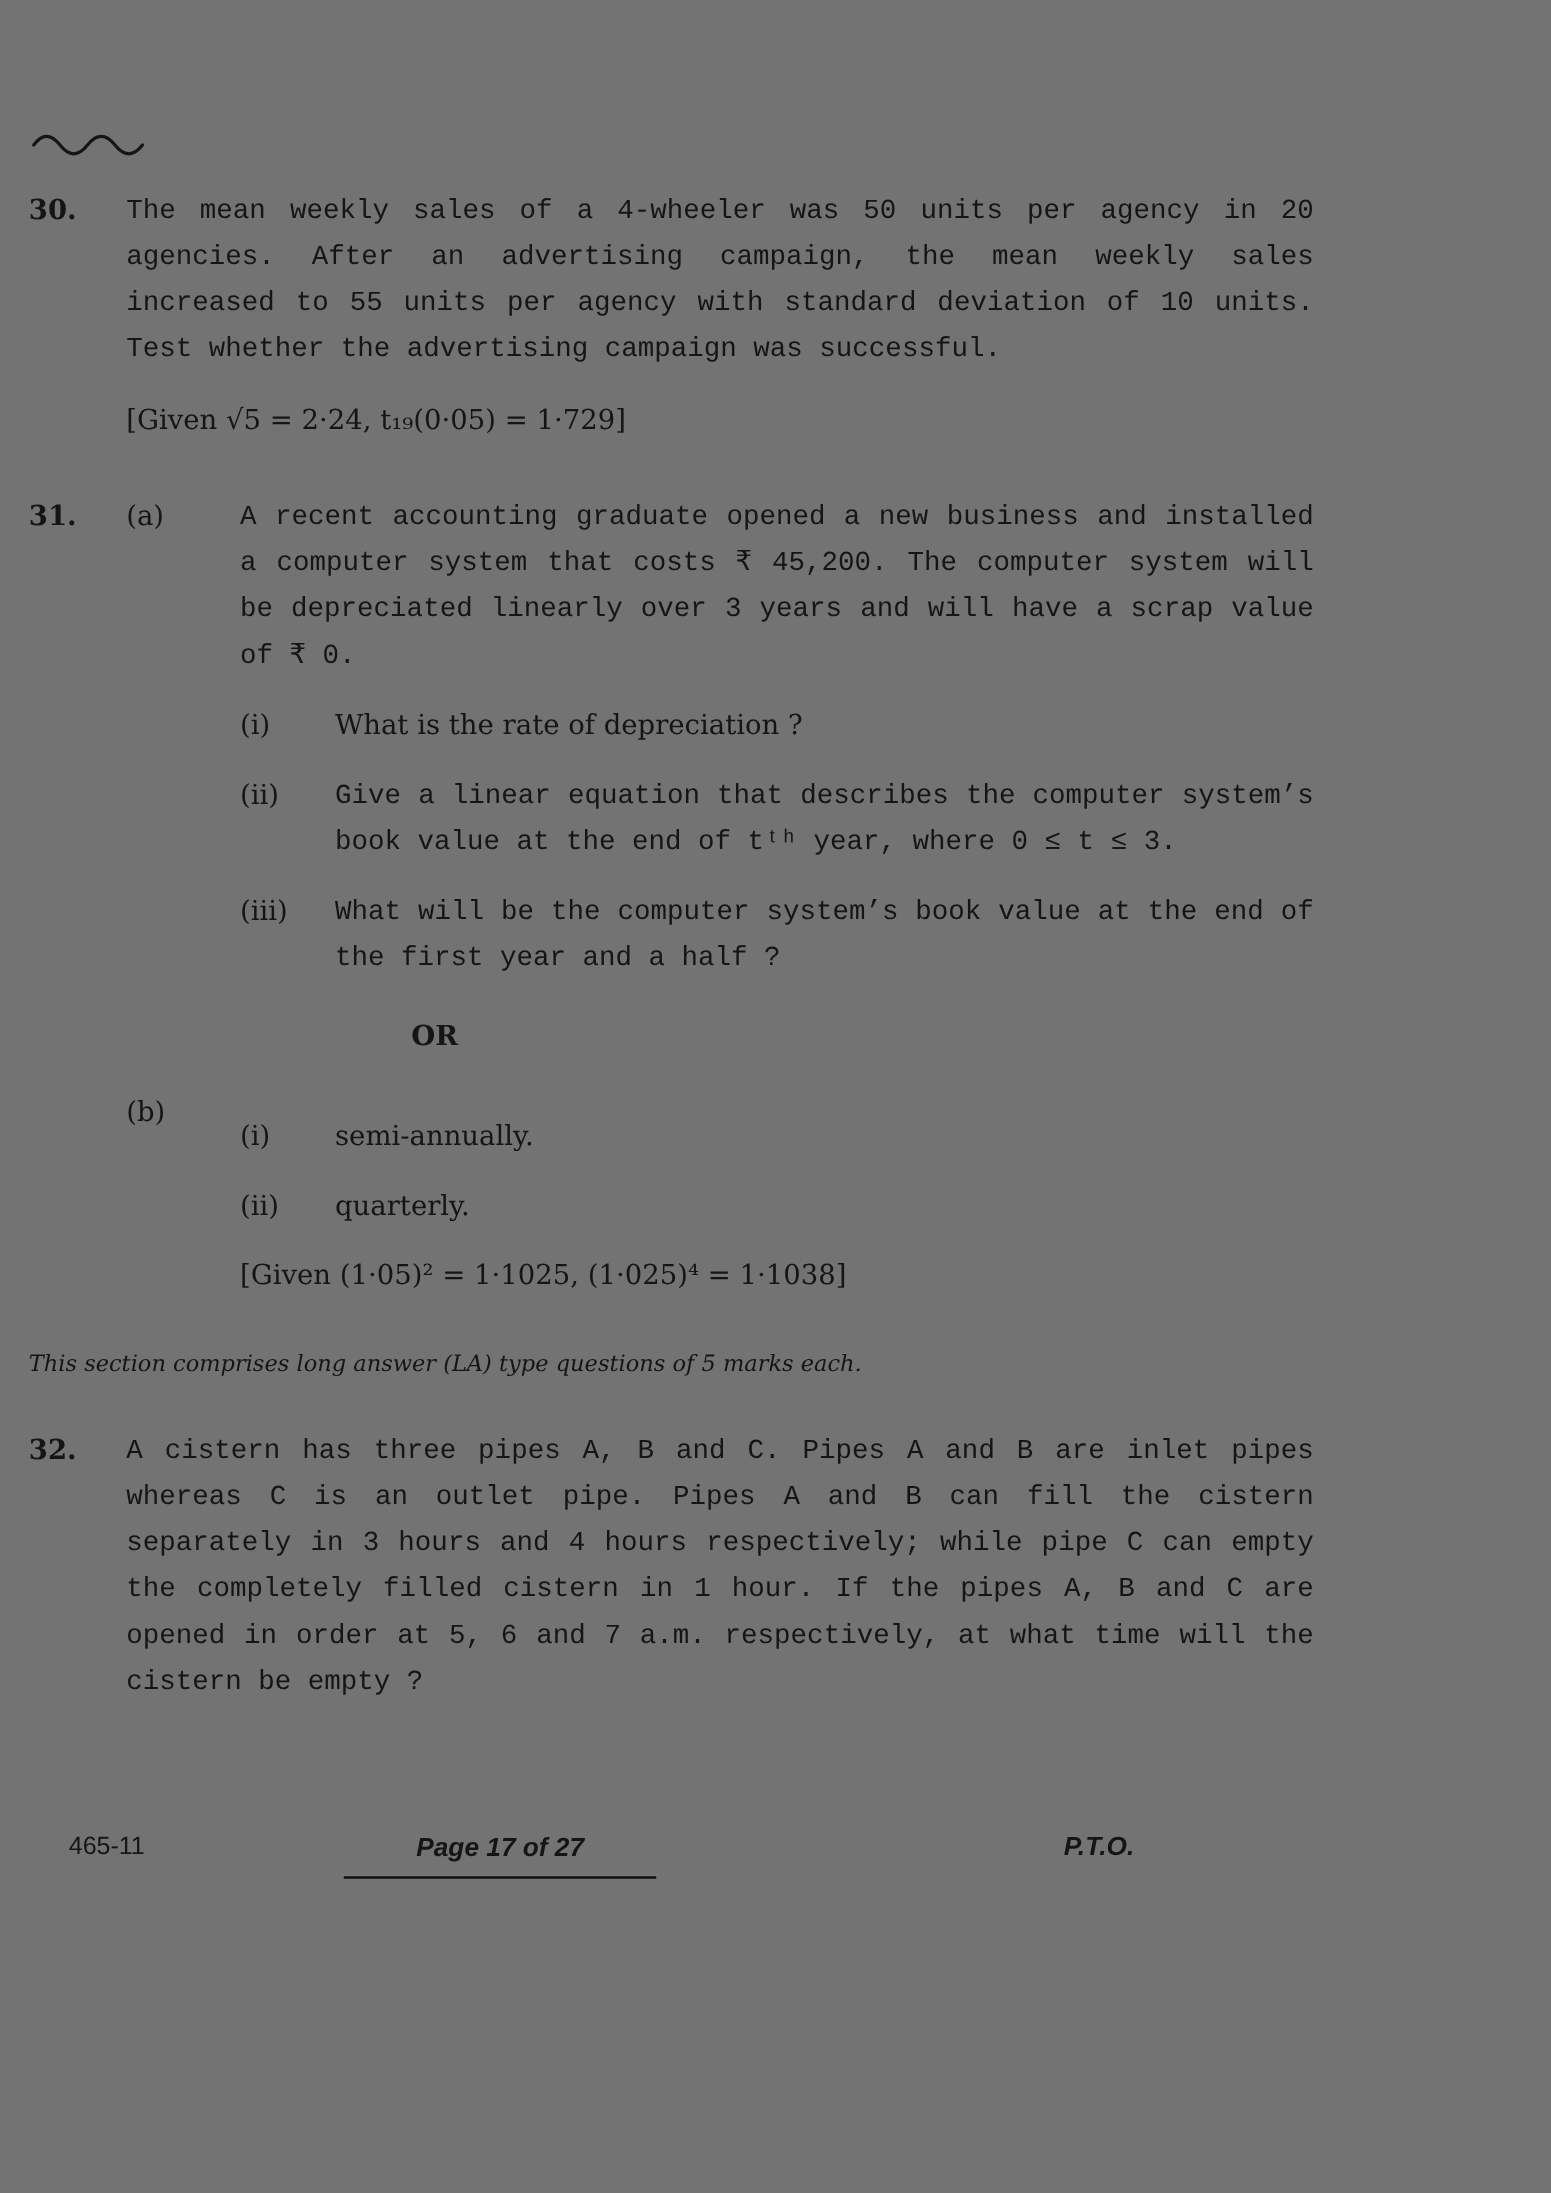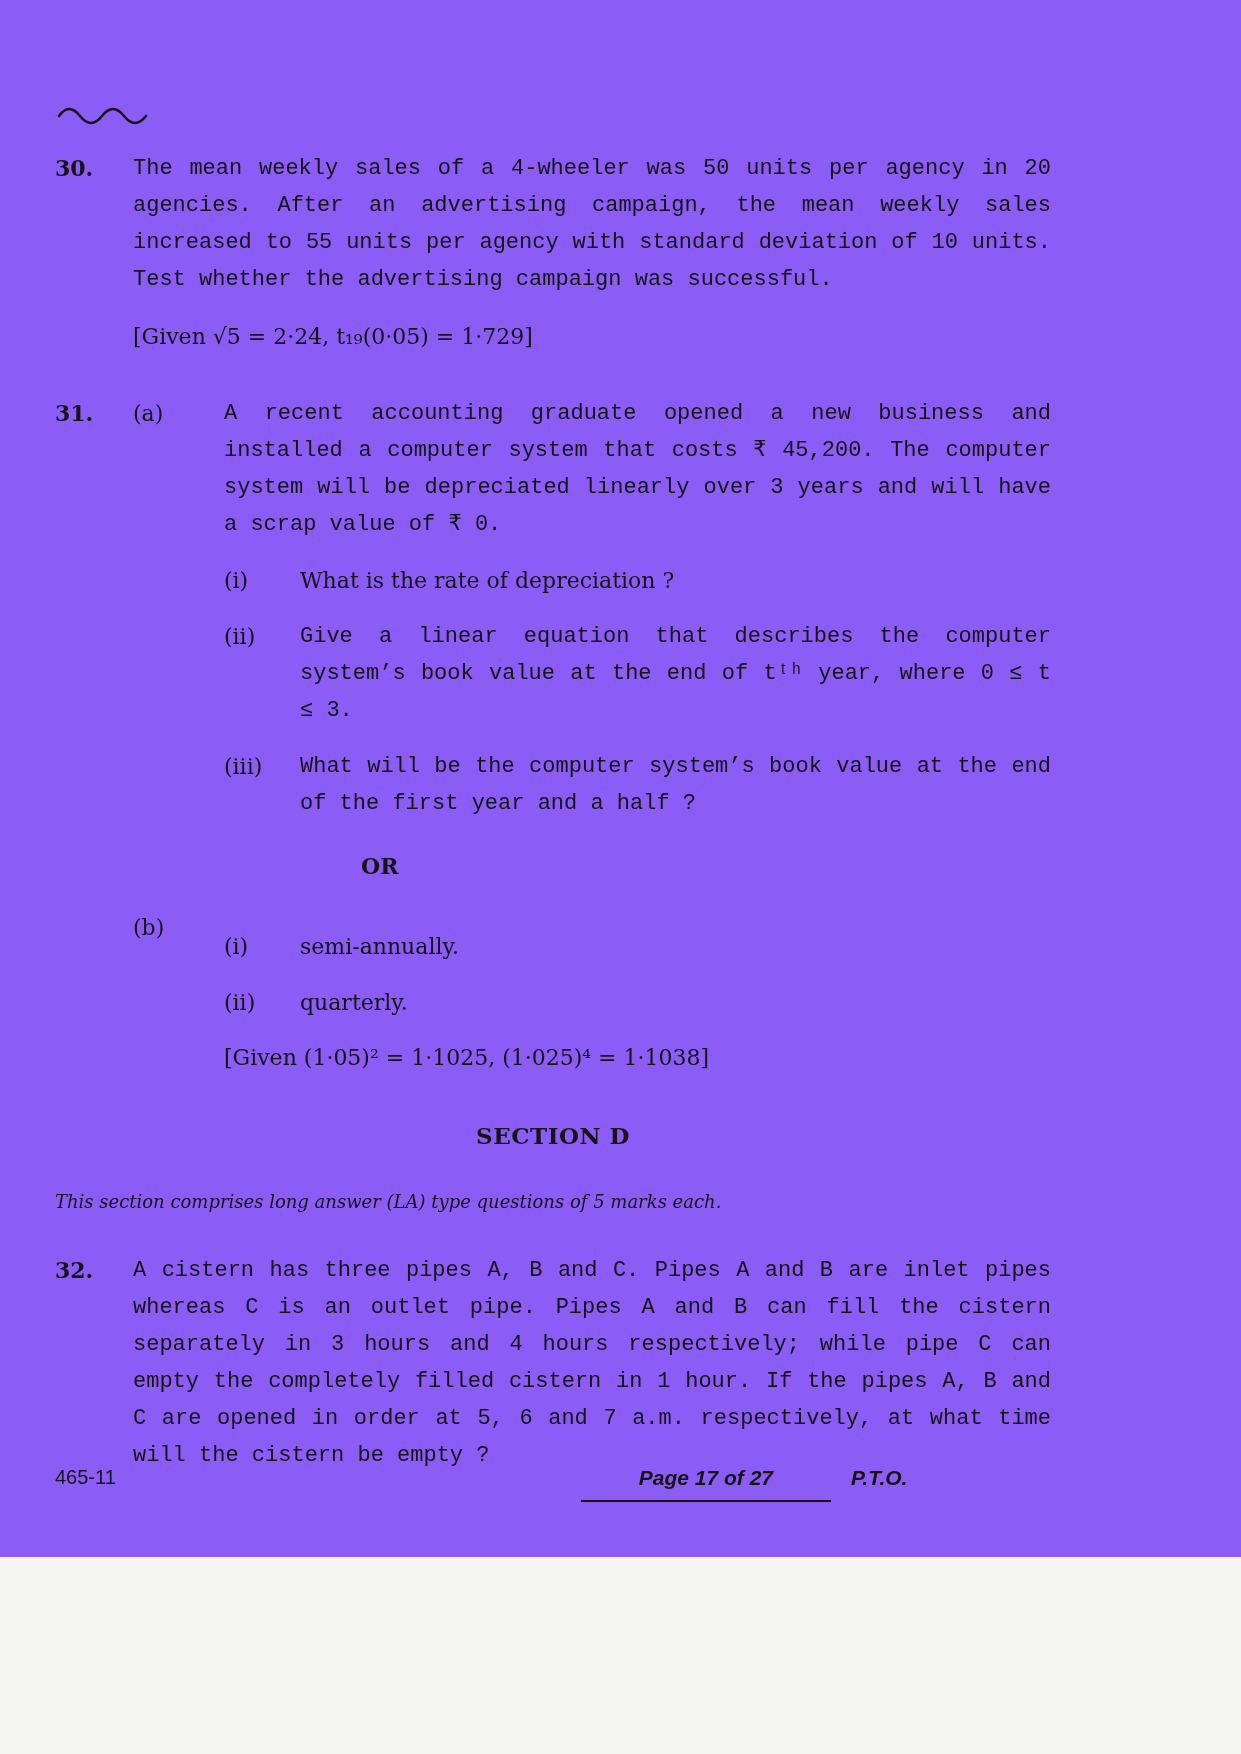--- a/index.html
+++ b/index.html
@@ -1,24 +1,24 @@
 <!DOCTYPE html>
 <html><head>
 <meta charset="utf-8">
 <style>
   * { margin: 0; padding: 0; box-sizing: border-box; }
   html, body { background: #f5f5f3; }
   body { font-family: "DejaVu Serif", "Liberation Serif", serif; color: #151515; }
   .page {
     position: relative;
     width: 1241px;
-    height: 1557px;
+    height: 1754px;
     margin: 0 auto;
-    background: #8b5cf6;
-    padding: 100px 190px 0 55px;
+    background: #737373;
+    padding: 100px 190px 0 23px;
     overflow: hidden;
   }
   .squiggle { height: 26px; margin-bottom: 24px; }
   .squiggle svg { display: block; }
 
   .question { display: flex; margin-bottom: 40px; }
   .qnum { width: 78px; flex: 0 0 78px; font-weight: bold; font-size: 22px; line-height: 37px; }
   .qbody { flex: 1; font-size: 22px; line-height: 37px; }
   .just { text-align: justify; font-family: Liberation Mono, monospace; }
   .given { margin-top: 20px; font-size: 22px; }
@@ -41,21 +41,21 @@
     position: absolute;
     left: 55px;
     right: 190px;
     top: 1466px;
     display: flex;
     align-items: flex-start;
     font-size: 21px;
     gap: 20px;
   }
   .footer-left { width: 200px; font-family: "Liberation Sans", sans-serif; font-size: 20px; }
-  .footer-center { flex: 1; text-align: right; }
+  .footer-center { flex: 1; text-align: left; }
   .footer-center span {
     display: inline-block;
     font-style: italic;
     font-weight: bold;
     font-family: "Liberation Sans", sans-serif;
     font-size: 21px;
     padding: 0 58px 10px;
     border-bottom: 2px solid #111;
   }
   .footer-right { width: 200px; text-align: left; font-style: italic; font-weight: bold; font-family: "Liberation Sans", sans-serif; font-size: 21px; }
@@ -121,21 +121,20 @@
             <div class="ibody">quarterly.</div>
           </div>
 
           <p class="given given-b">[Given (1·05)² = 1·1025, (1·025)⁴ = 1·1038]</p>
         </div>
       </div>
 
     </div>
   </div>
 
-  <div class="section-title">SECTION D</div>
   <div class="section-desc">This section comprises long answer (LA) type questions of 5 marks each.</div>
 
   <div class="question">
     <div class="qnum">32.</div>
     <div class="qbody">
       <p class="just">A cistern has three pipes A, B and C. Pipes A and B are inlet pipes whereas C is an outlet pipe. Pipes A and B can fill the cistern separately in 3 hours and 4 hours respectively; while pipe C can empty the completely filled cistern in 1 hour.  If the pipes A, B and C are opened in order at 5, 6 and 7 a.m. respectively, at what time will the cistern be empty ?</p>
     </div>
   </div>
 
   <div class="footer">

